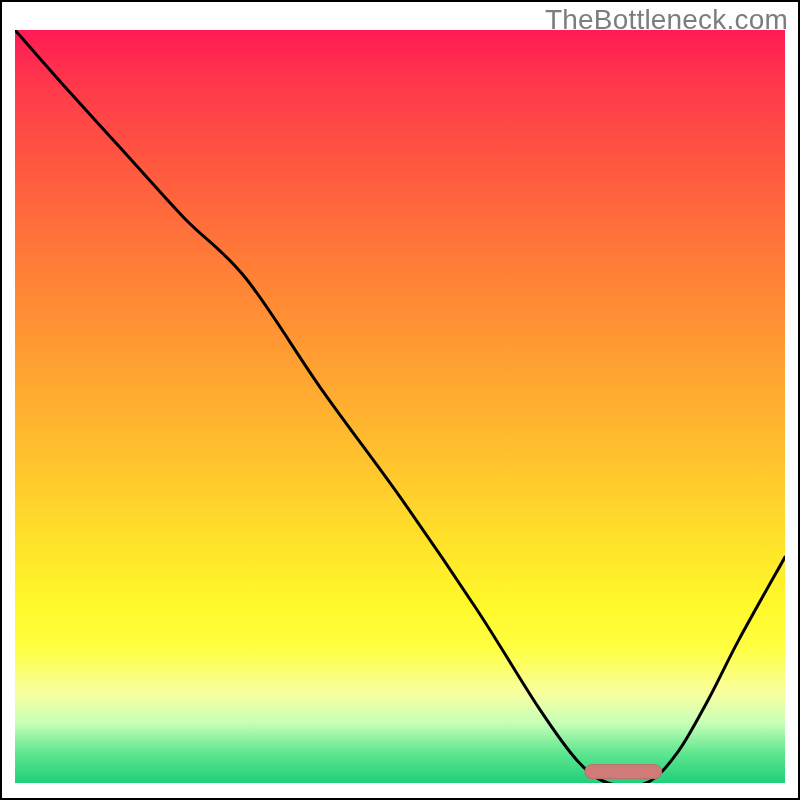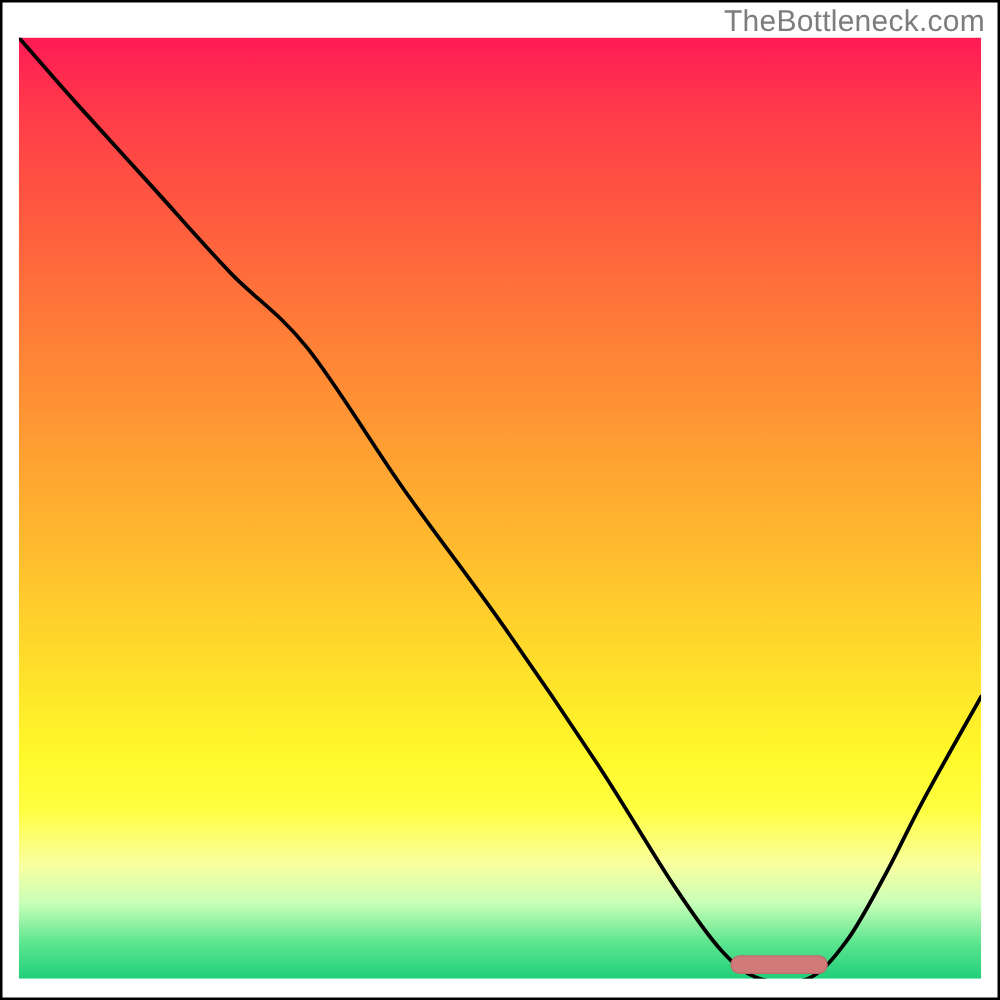--- a/index.html
+++ b/index.html
@@ -46,21 +46,21 @@
   }
   .curve-svg {
     position: absolute;
     left: 0; top: 0; width: 770px; height: 753px;
   }
   .watermark {
     position: absolute;
     top: 4px;
     right: 12px;
     color: #7d7d7d;
-    font-size: 24px;
+    font-size: 28px;
     font-weight: 500;
     letter-spacing: 0.2px;
     user-select: none;
   }
 </style>
 </head>
 <body>
 
 <div class="frame outer-border"></div>
 

